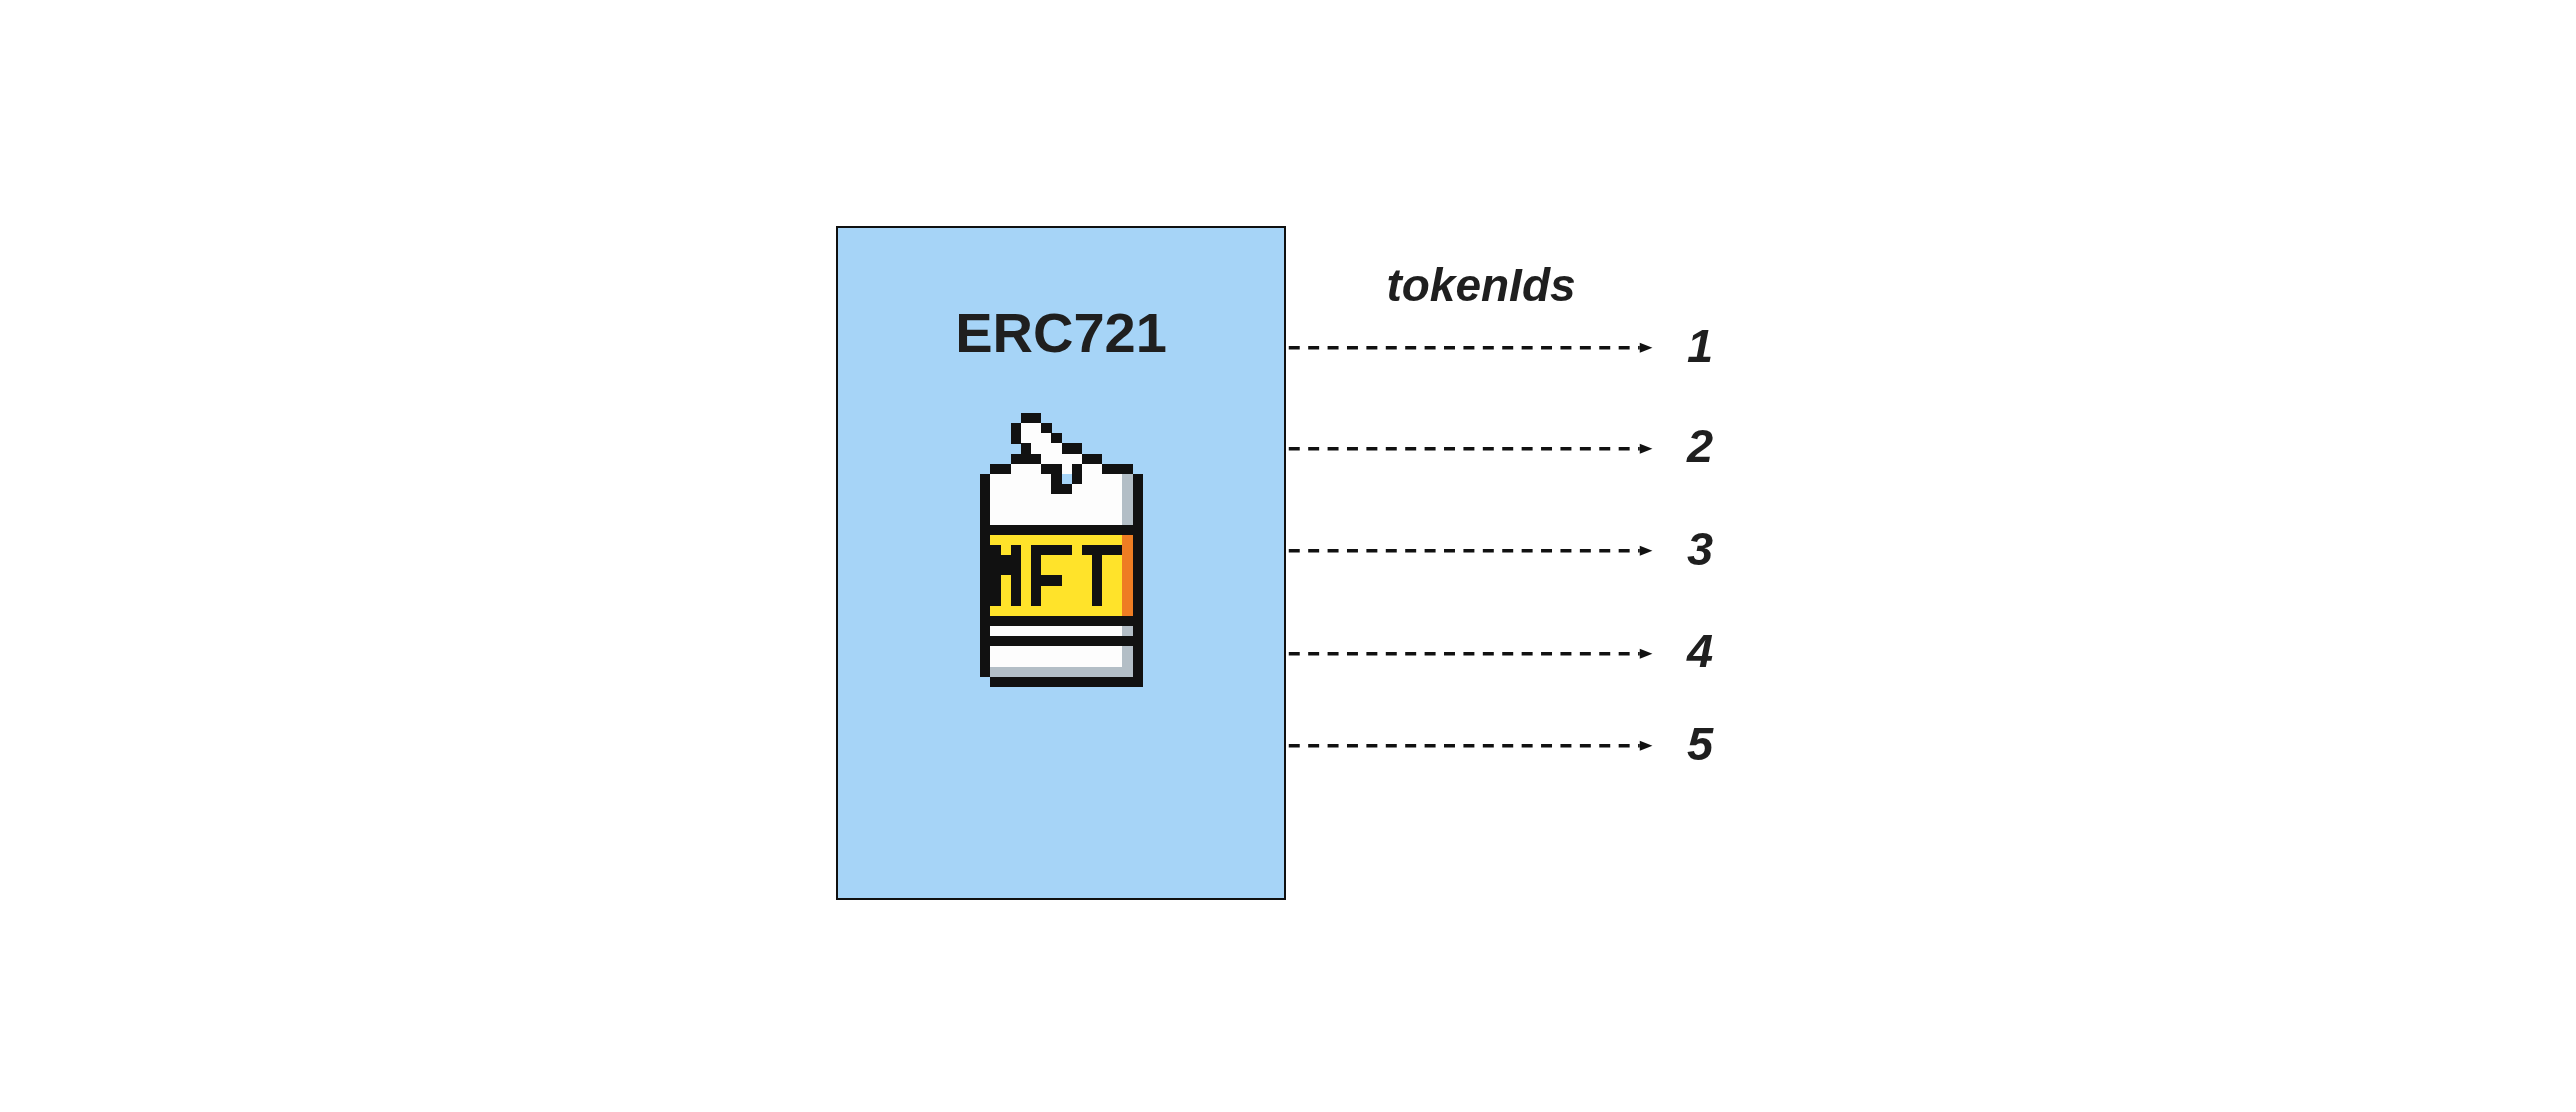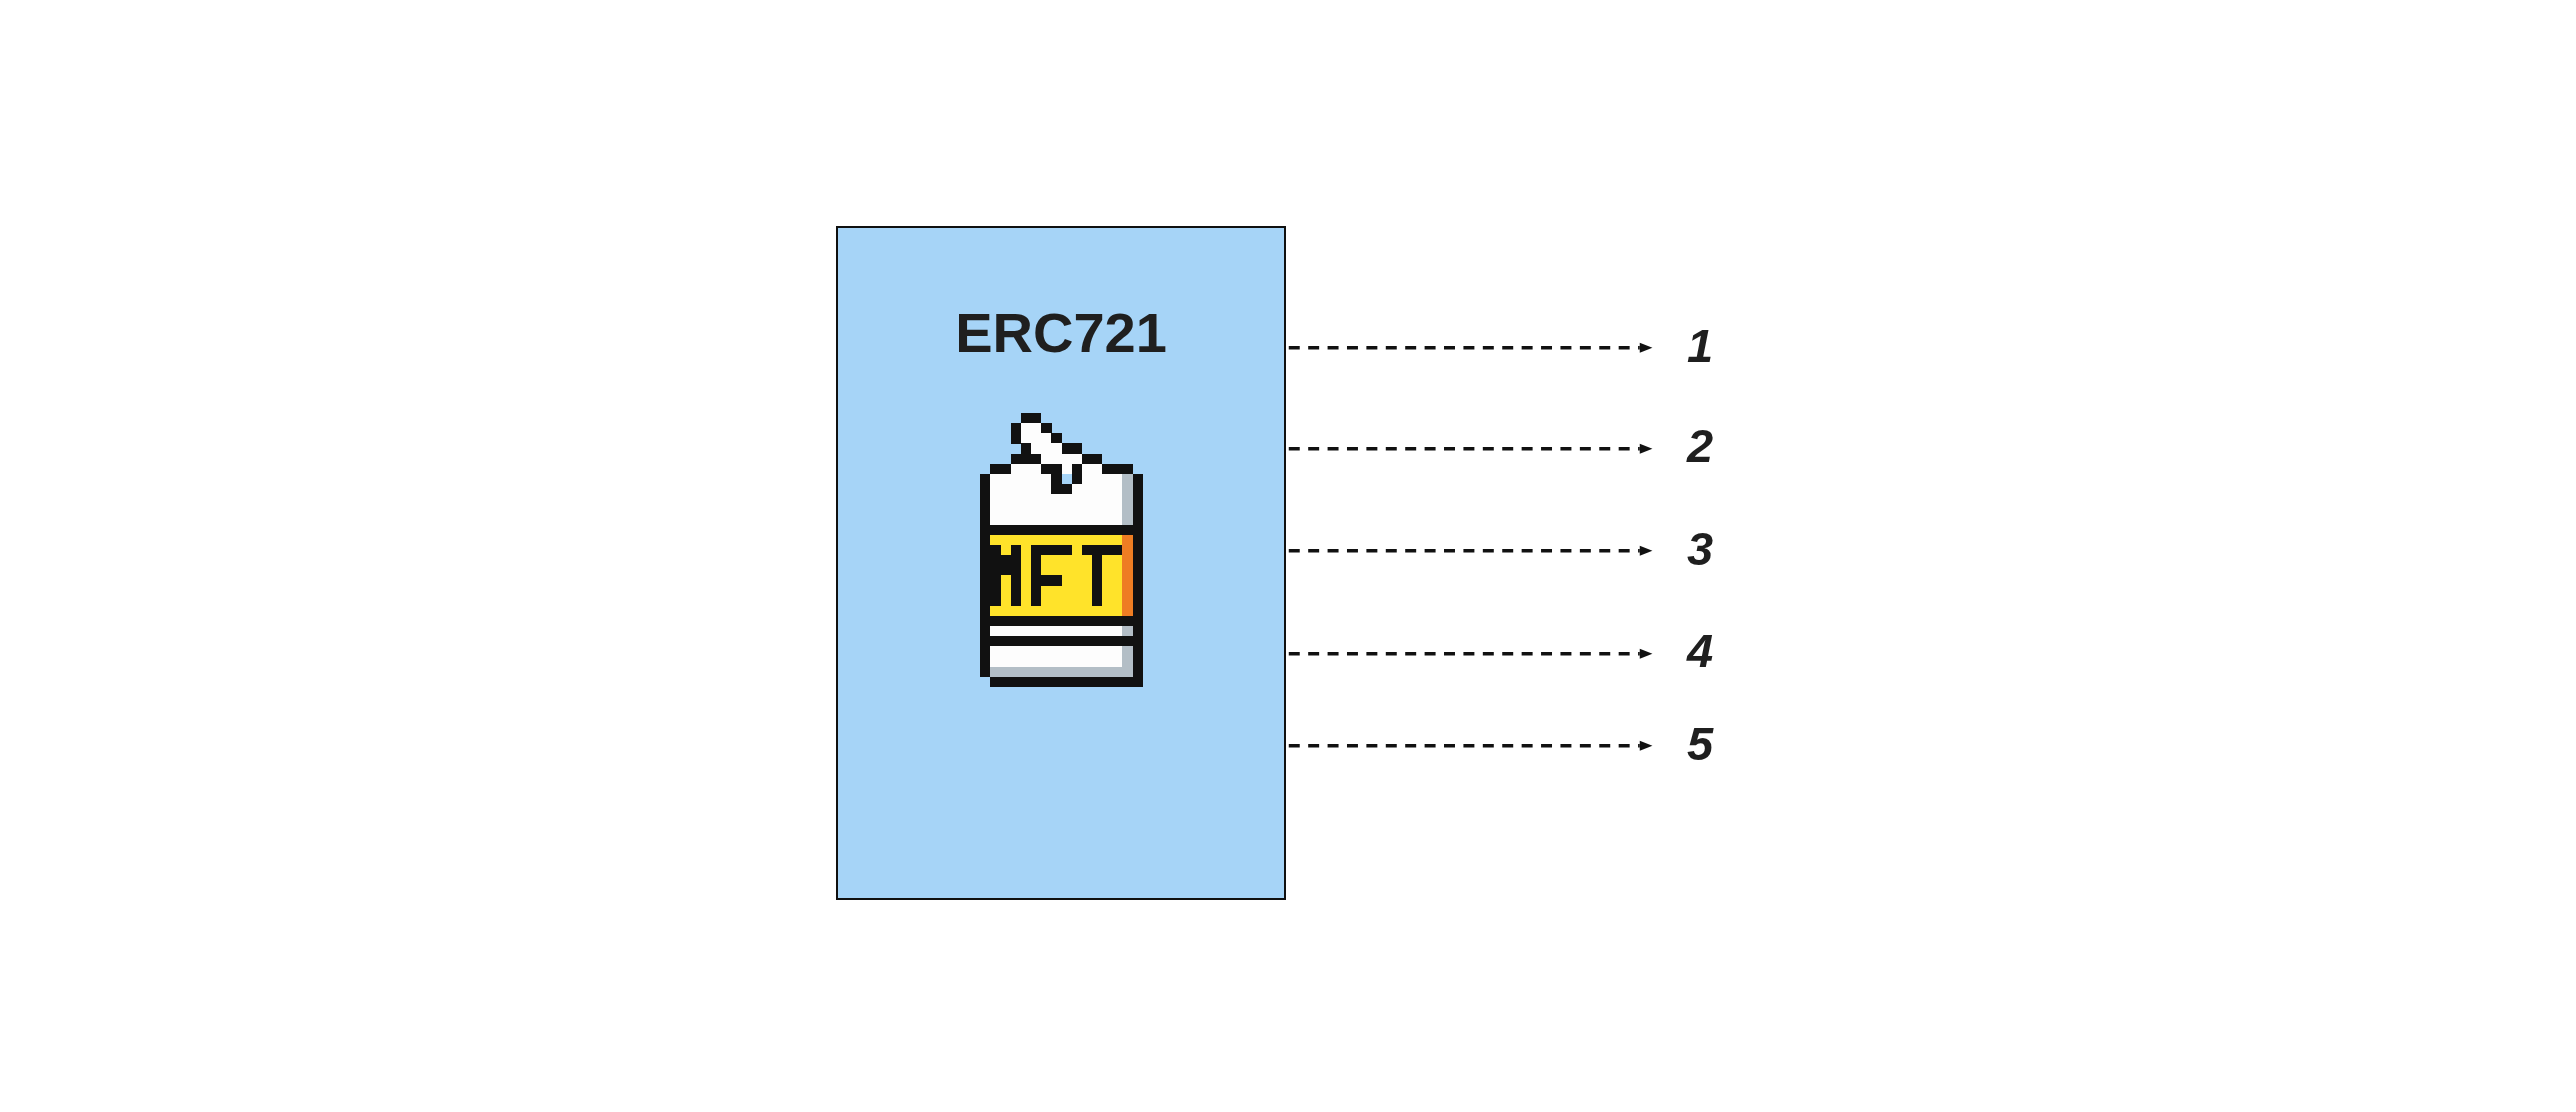--- a/index.html
+++ b/index.html
@@ -452,20 +452,21 @@
         <rect x="9" y="26" width="1.02" height="1.02" fill="#111111"></rect>
         <rect x="10" y="26" width="1.02" height="1.02" fill="#111111"></rect>
         <rect x="11" y="26" width="1.02" height="1.02" fill="#111111"></rect>
         <rect x="12" y="26" width="1.02" height="1.02" fill="#111111"></rect>
         <rect x="13" y="26" width="1.02" height="1.02" fill="#111111"></rect>
         <rect x="14" y="26" width="1.02" height="1.02" fill="#111111"></rect>
         <rect x="15" y="26" width="1.02" height="1.02" fill="#111111"></rect>
       </svg>
   </div>
 
+  <div class="tokenids-label">tokenIds</div>
 
   <div>
       <svg class="arrow-svg" style="top: 341px;" viewBox="0 0 445 16" width="377" height="13.5">
         <line x1="0" y1="8" x2="416" y2="8" stroke="#111111" stroke-width="4" stroke-dasharray="13 10"></line>
         <polygon points="416,2 431,8 416,14" fill="#111111"></polygon>
       </svg>
       <div class="token-num" style="top: 322px;">1</div>
       <svg class="arrow-svg" style="top: 442px;" viewBox="0 0 445 16" width="377" height="13.5">
         <line x1="0" y1="8" x2="416" y2="8" stroke="#111111" stroke-width="4" stroke-dasharray="13 10"></line>
         <polygon points="416,2 431,8 416,14" fill="#111111"></polygon>

